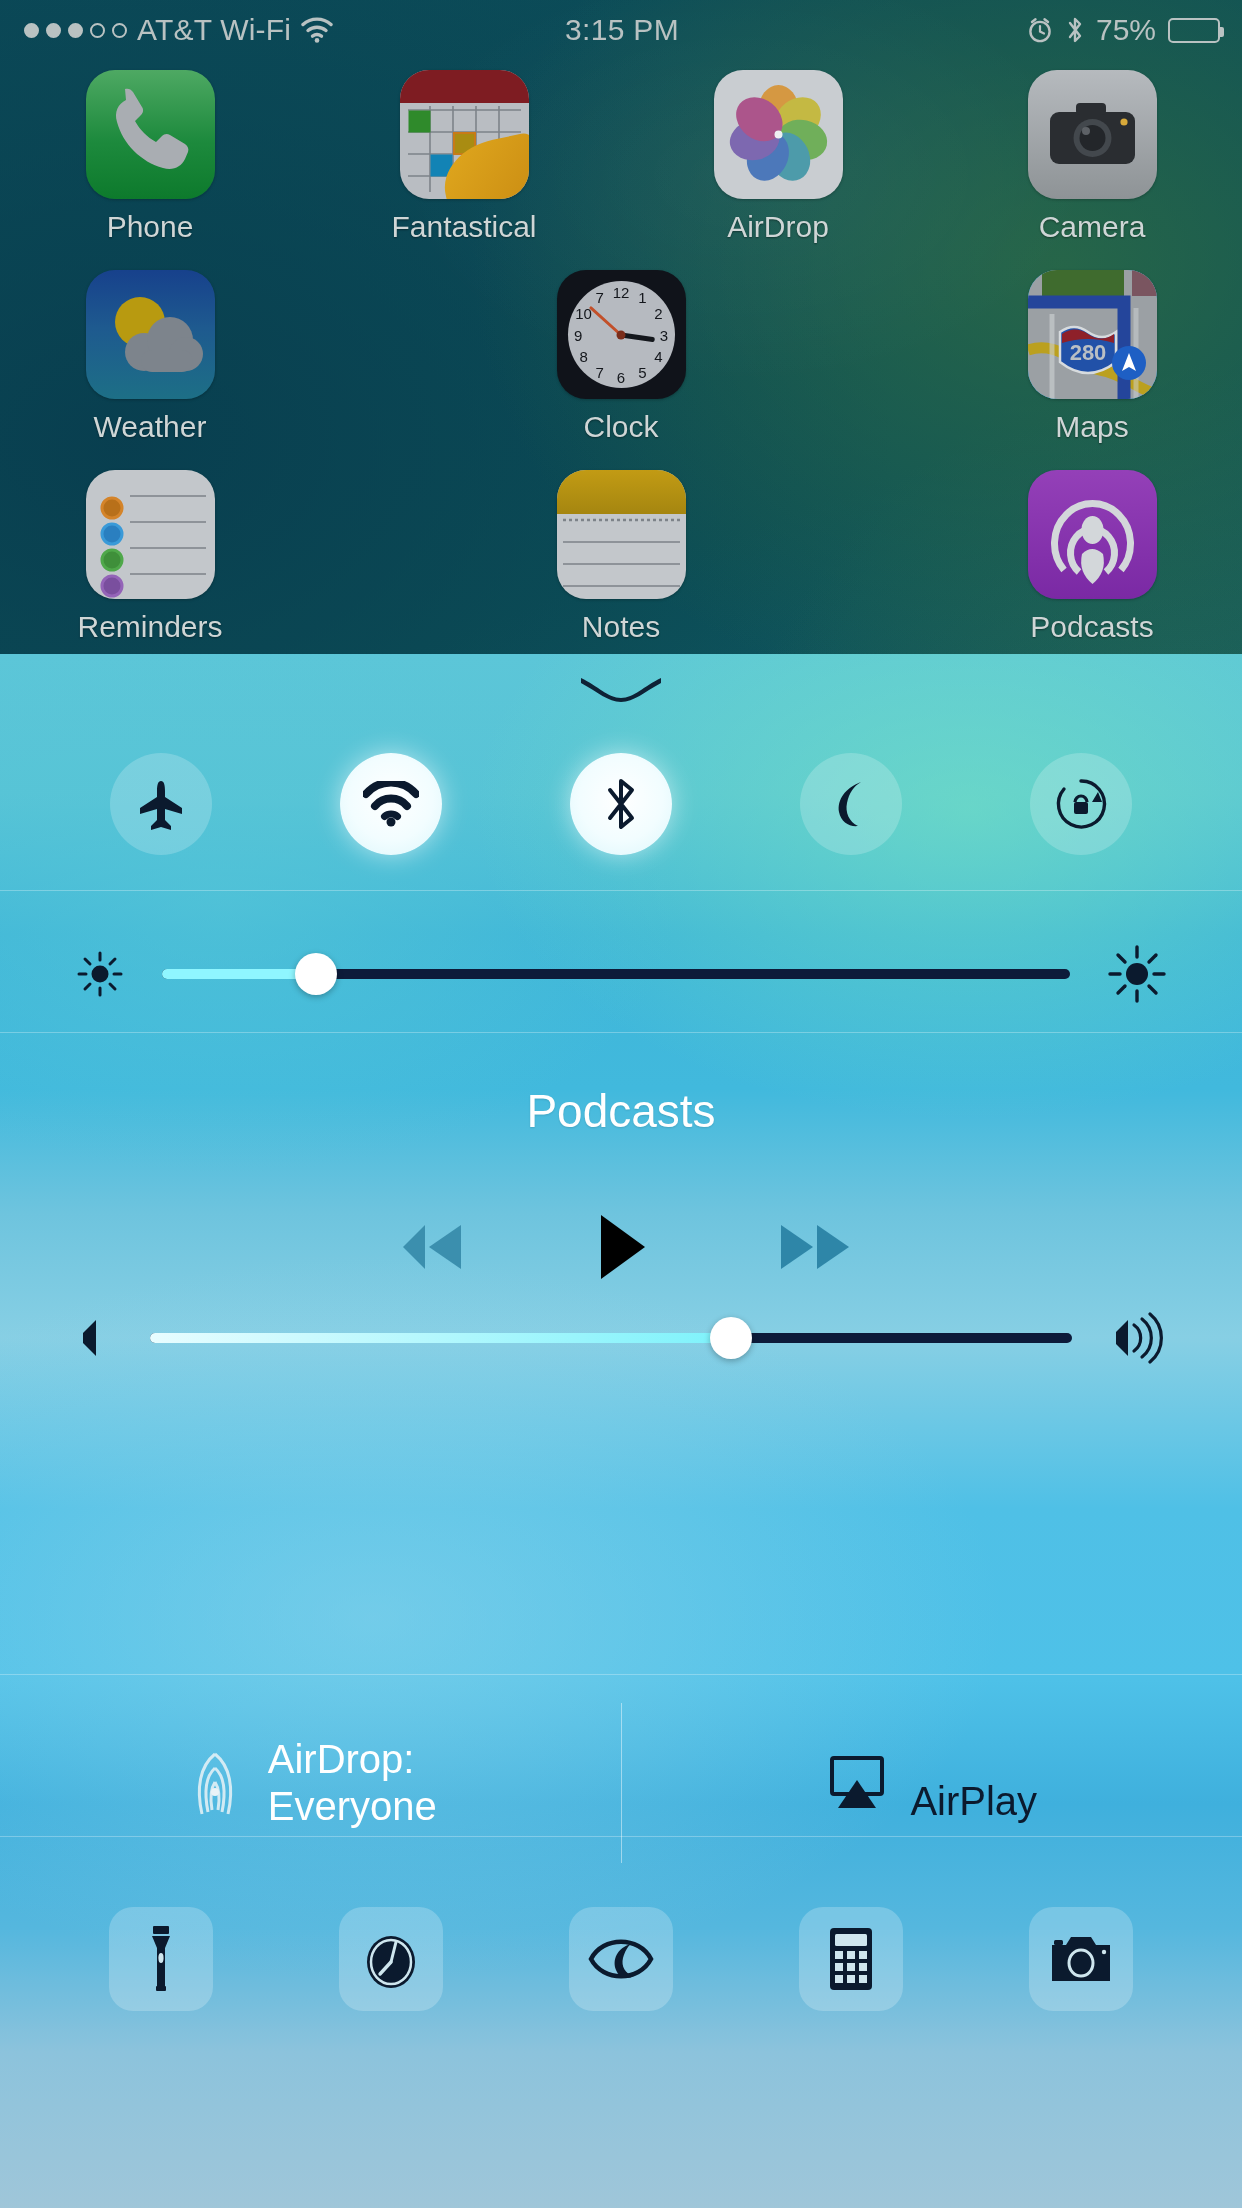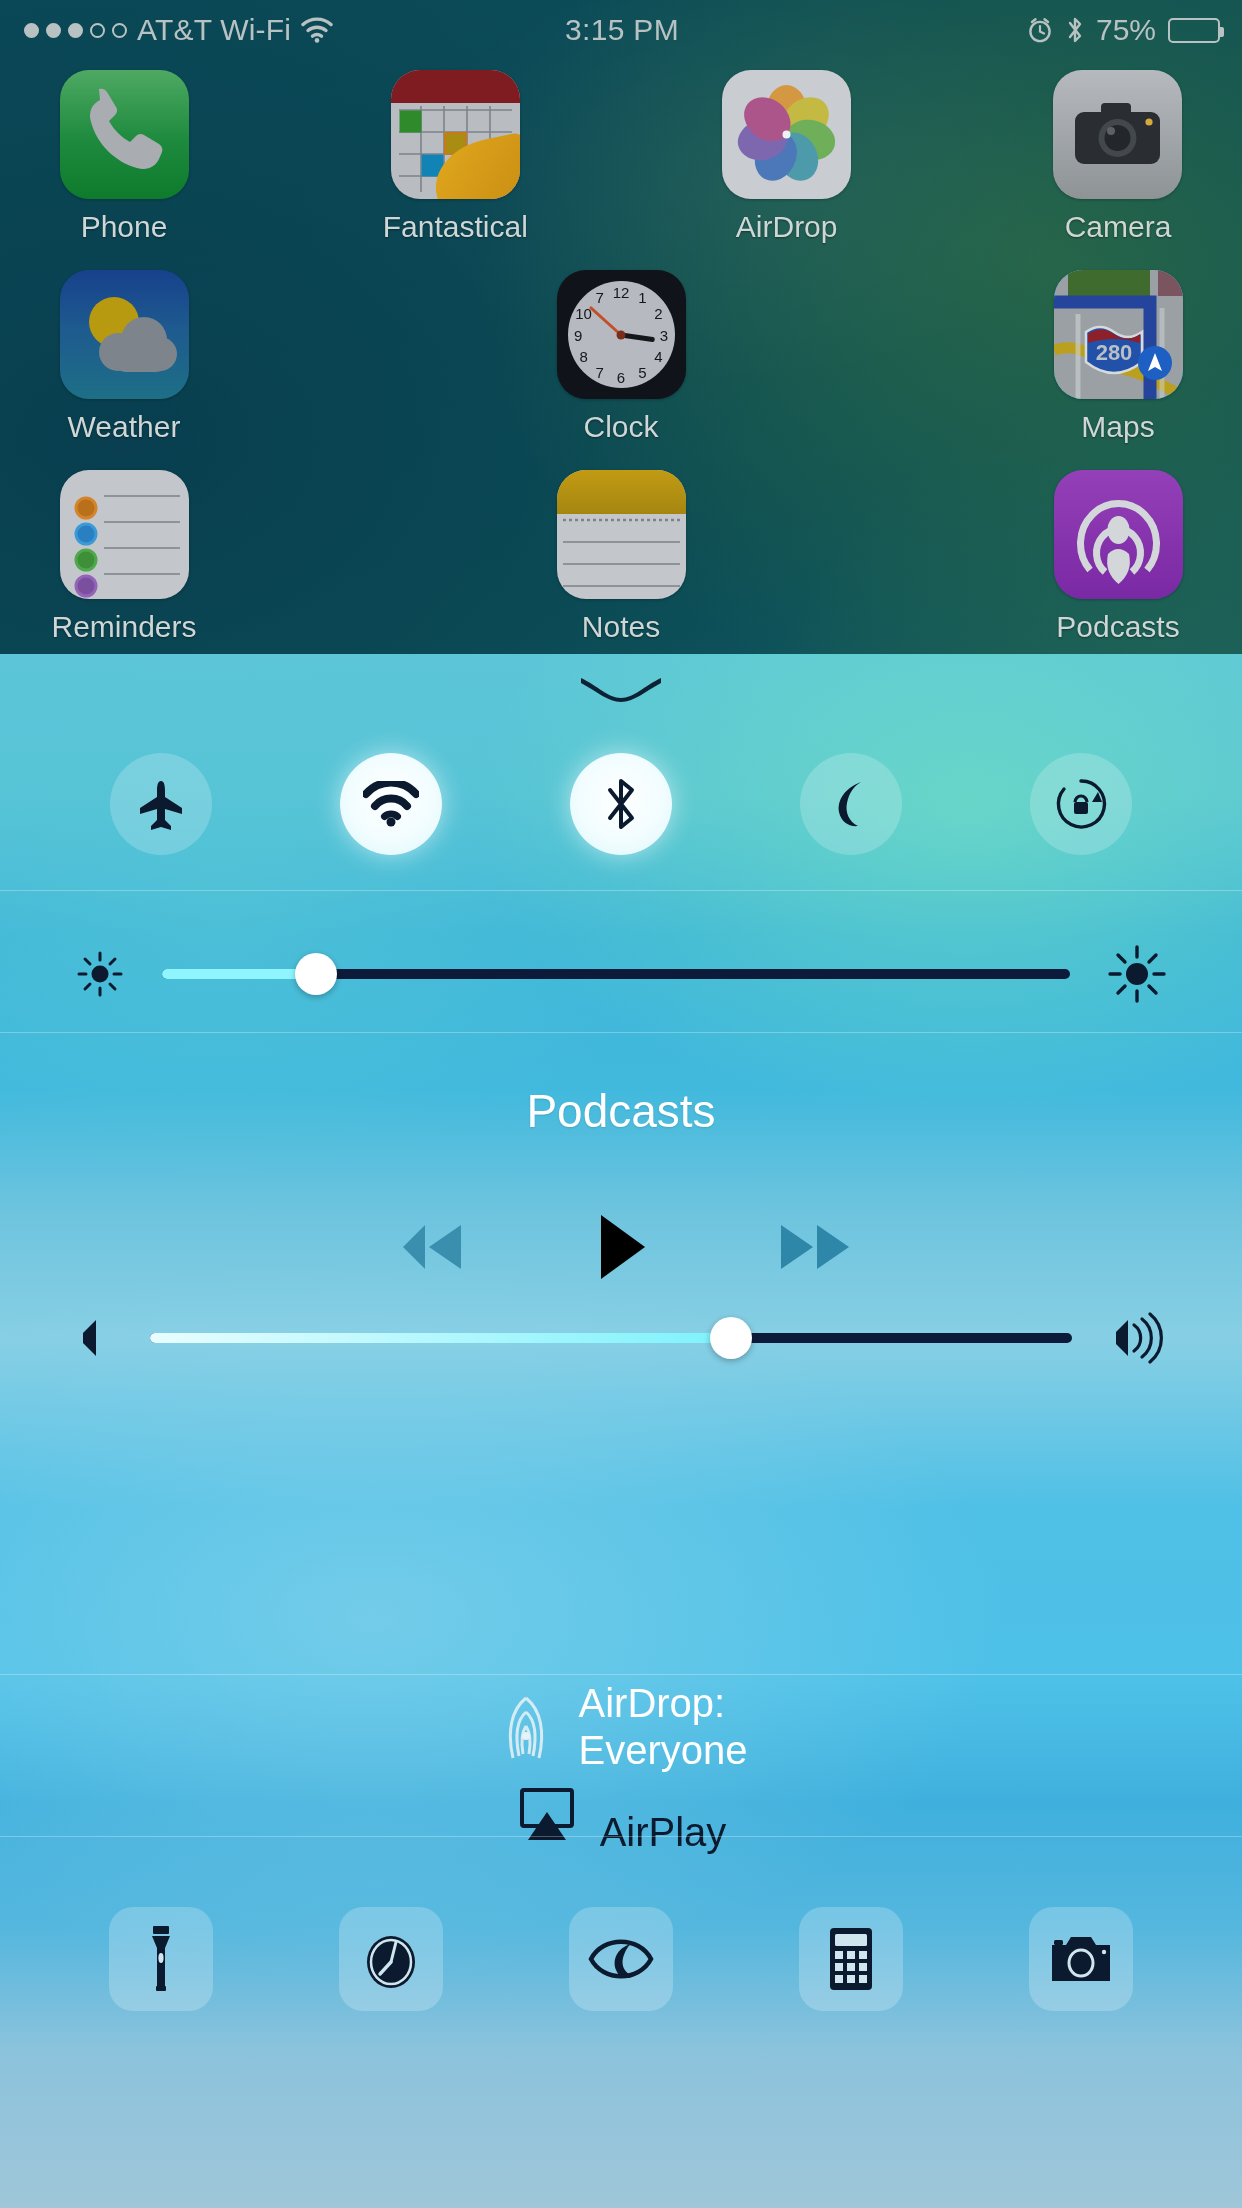--- a/index.html
+++ b/index.html
@@ -63,21 +63,21 @@
   .batt::after {
     content:""; position:absolute; right:-6px; top:7px;
     width:4px; height:10px; background:#b9c2c2; border-radius:0 2px 2px 0;
   }
   .batt-fill { height:100%; background:#b9c2c2; border-radius:2px; }
 
   
   .homegrid {
     position: absolute; top: 70px; left: 0; right: 0;
     z-index: 10;
-    padding: 0 24px;
+    padding: 0 50px;
   }
   .icon-row { display:flex; justify-content: space-between; margin-bottom: 26px; }
   .app { width: 200px; display:flex; flex-direction:column; align-items:center; }
   .app-icon {
     width: 129px; height: 129px;
     border-radius: 29px;
     position: relative;
     overflow: hidden;
     box-shadow: 0 1px 3px rgba(0,0,0,0.25);
   }
@@ -580,21 +580,21 @@
           <path d="M20 8 L8 20 L8 32 L20 44 Z" fill="#0b1a2e"></path>
           <path d="M26 13 A16 16 0 0 1 26 39" stroke="#0b1a2e" stroke-width="3.2" fill="none" stroke-linecap="round"></path>
           <path d="M34 7 A24 24 0 0 1 34 45" stroke="#0b1a2e" stroke-width="3.2" fill="none" stroke-linecap="round"></path>
           <path d="M42 2 A31 31 0 0 1 42 50" stroke="#0b1a2e" stroke-width="3.2" fill="none" stroke-linecap="round"></path>
         </svg>
       </span>
     </div>
 
     <div class="sec-line" style="top: 1020px"></div>
 
-    <div class="ad-row" style="top: 1026px; height: 160px; flex-direction: column;">
+    <div class="ad-row" style="top: 1049px; height: 160px;">
       <div class="ad-cell">
         <span>
           <svg width="62" height="78" viewBox="0 0 62 78">
             <g stroke="#e9f3f7" fill="none" stroke-width="3" opacity="0.85">
               <path d="M31 10 C16 22 12 44 18 70"></path>
               <path d="M31 10 C46 22 50 44 44 70"></path>
               <path d="M31 24 C22 32 20 48 24 68"></path>
               <path d="M31 24 C40 32 42 48 38 68"></path>
               <path d="M31 38 C27 44 26 54 28 66"></path>
               <path d="M31 38 C35 44 36 54 34 66"></path>

